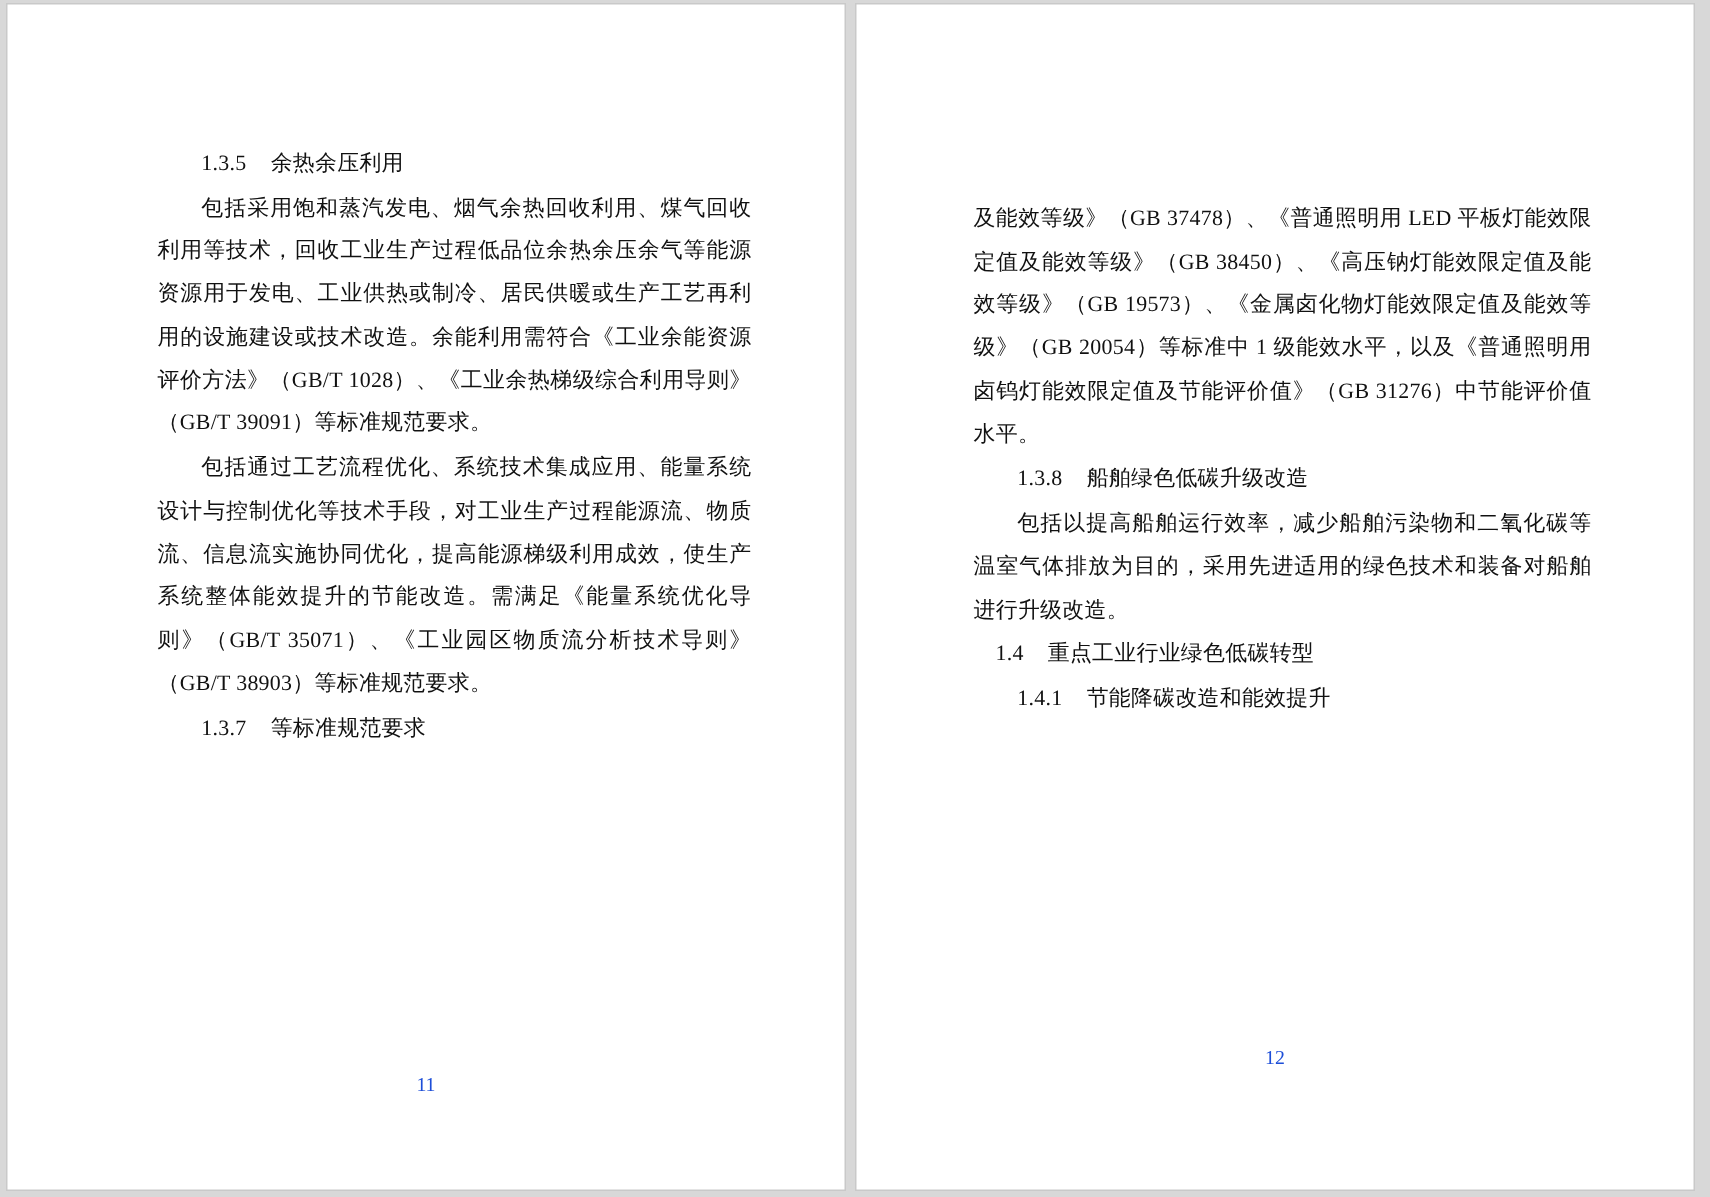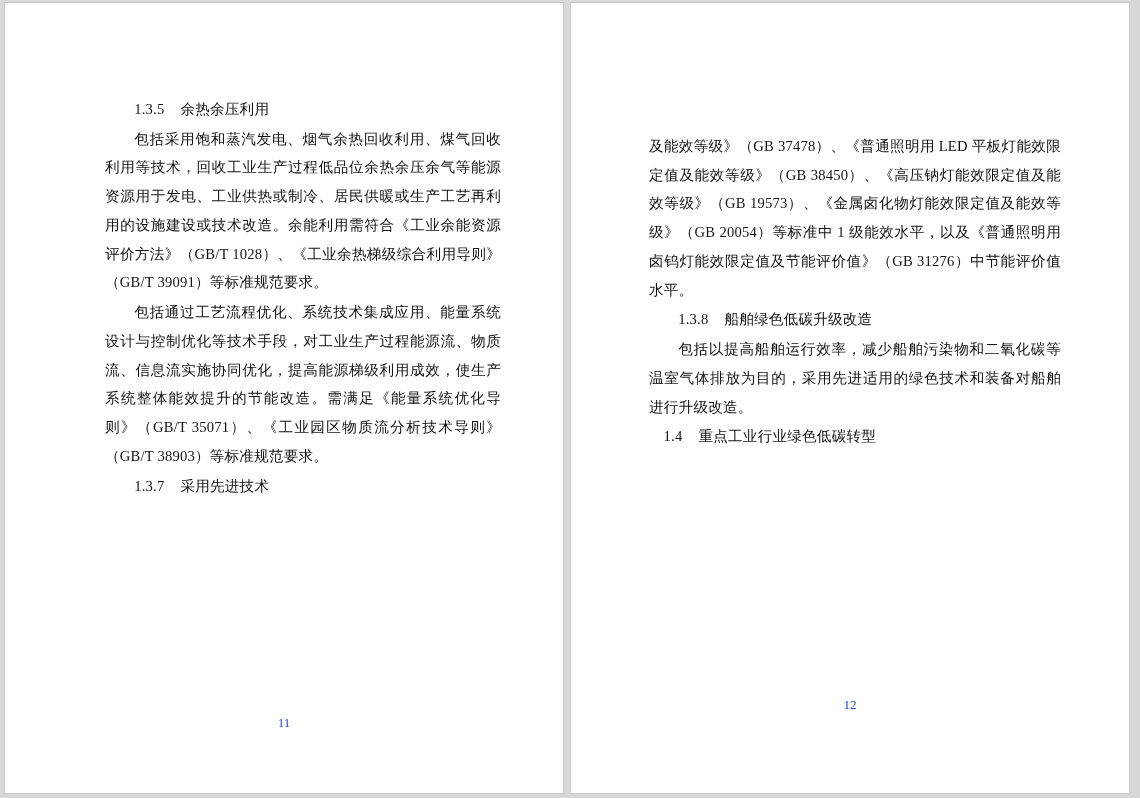--- a/index.html
+++ b/index.html
@@ -87,28 +87,29 @@
 </head>
 <body>
 
 <div class="spread">
 
   <div class="page left">
     <div class="page-body">
       <p class="heading"><span class="num">1.3.5</span><span class="gap"></span><span>余热余压利用</span></p>
       <p class="para">包括采用饱和蒸汽发电、烟气余热回收利用、煤气回收利用等技术，回收工业生产过程低品位余热余压余气等能源资源用于发电、工业供热或制冷、居民供暖或生产工艺再利用的设施建设或技术改造。余能利用需符合《工业余能资源评价方法》（GB/T 1028）、《工业余热梯级综合利用导则》（GB/T 39091）等标准规范要求。</p>
       <p class="para">包括通过工艺流程优化、系统技术集成应用、能量系统设计与控制优化等技术手段，对工业生产过程能源流、物质流、信息流实施协同优化，提高能源梯级利用成效，使生产系统整体能效提升的节能改造。需满足《能量系统优化导则》（GB/T 35071）、《工业园区物质流分析技术导则》（GB/T 38903）等标准规范要求。</p>
-      <p class="heading"><span class="num">1.3.7</span><span class="gap"></span><span>采用先进技术</span></p>
+      <p class="heading"><span class="num">1.3.7</span><span class="gap"></span><span>等标准规范要求</span></p>
     </div>
     <div class="folio">11</div>
   </div>
 
   <div class="page right">
     <div class="page-body">
       <p class="para" style="text-indent:0">及能效等级》（GB 37478）、《普通照明用 LED 平板灯能效限定值及能效等级》（GB 38450）、《高压钠灯能效限定值及能效等级》（GB 19573）、《金属卤化物灯能效限定值及能效等级》（GB 20054）等标准中 1 级能效水平，以及《普通照明用卤钨灯能效限定值及节能评价值》（GB 31276）中节能评价值水平。</p>
       <p class="heading"><span class="num">1.3.8</span><span class="gap"></span><span>船舶绿色低碳升级改造</span></p>
       <p class="para">包括以提高船舶运行效率，减少船舶污染物和二氧化碳等温室气体排放为目的，采用先进适用的绿色技术和装备对船舶进行升级改造。</p>
       <p class="heading sec"><span class="num">1.4</span><span class="gap"></span><span>重点工业行业绿色低碳转型</span></p>
+      <p class="heading"><span class="num">1.4.1</span><span class="gap"></span><span>节能降碳改造和能效提升</span></p>
     </div>
     <div class="folio">12</div>
   </div>
 
 </div>
 
 </body></html>

